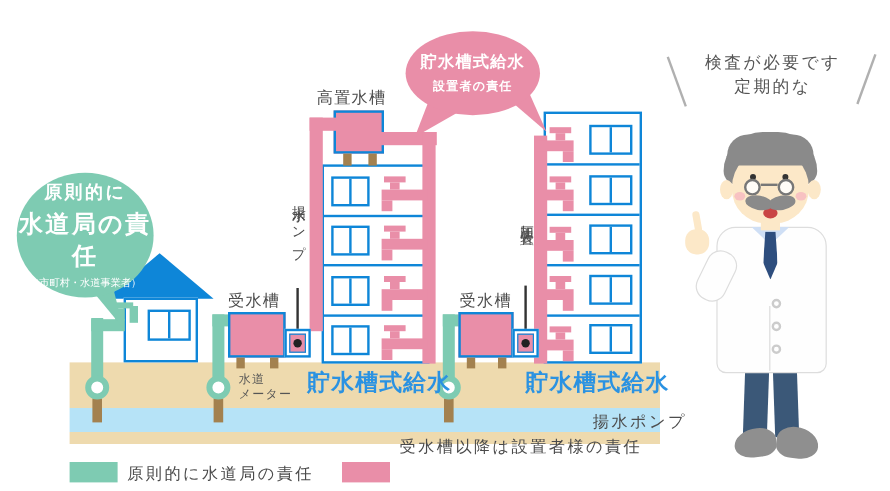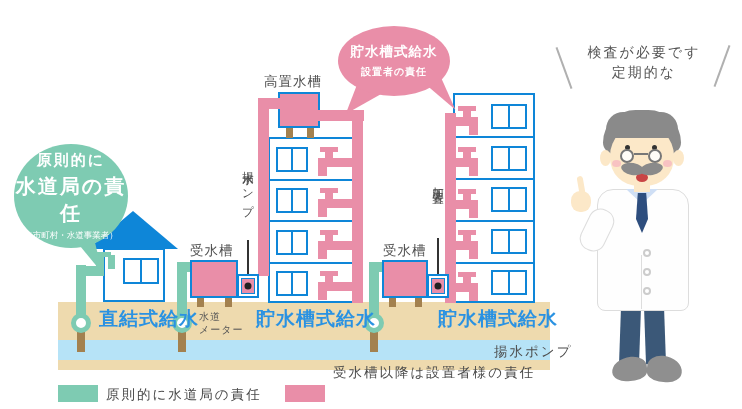--- a/index.html
+++ b/index.html
@@ -189,21 +189,20 @@
   <div class="stub" style="left:370px;top:332px;width:8px;height:20px;"></div>
   <div class="meter" style="left:71px;top:313px;"></div>
   <div class="meter" style="left:172px;top:313px;"></div>
   <div class="meter" style="left:364px;top:313px;"></div>
 
   <div class="lbl" style="left:264px;top:73px;">高置水槽</div>
   <div class="vlabel" style="left:240px;top:162px;">揚水ポンプ</div>
   <div class="lbl" style="left:190px;top:242px;">受水槽</div>
   <div class="lbl" style="left:383px;top:242px;">受水槽</div>
   <div class="vlabel" style="left:430px;top:178px;">加圧装置</div>
-  <div class="bluetext" style="left:99px;top:306px;">直結式給水</div>
   <div class="bluetext" style="left:256px;top:306px;">貯水槽式給水</div>
   <div class="bluetext" style="left:438px;top:306px;">貯水槽式給水</div>
   <div class="smalltext" style="left:199px;top:311px;">
     <span>水道</span><br>
     <span>メーター</span>
   </div>
   <div class="lbl" style="left:494px;top:343px;letter-spacing:2px;">揚水ポンプ</div>
 
   <div class="tail" style="left:55px;top:222px;width:50px;height:54px;background:var(--green);clip-path:polygon(15% 5%,95% 95%,70% 0%);"></div>
   <div class="bubble green-b" style="left:14px;top:144px;width:114px;height:104px;">

